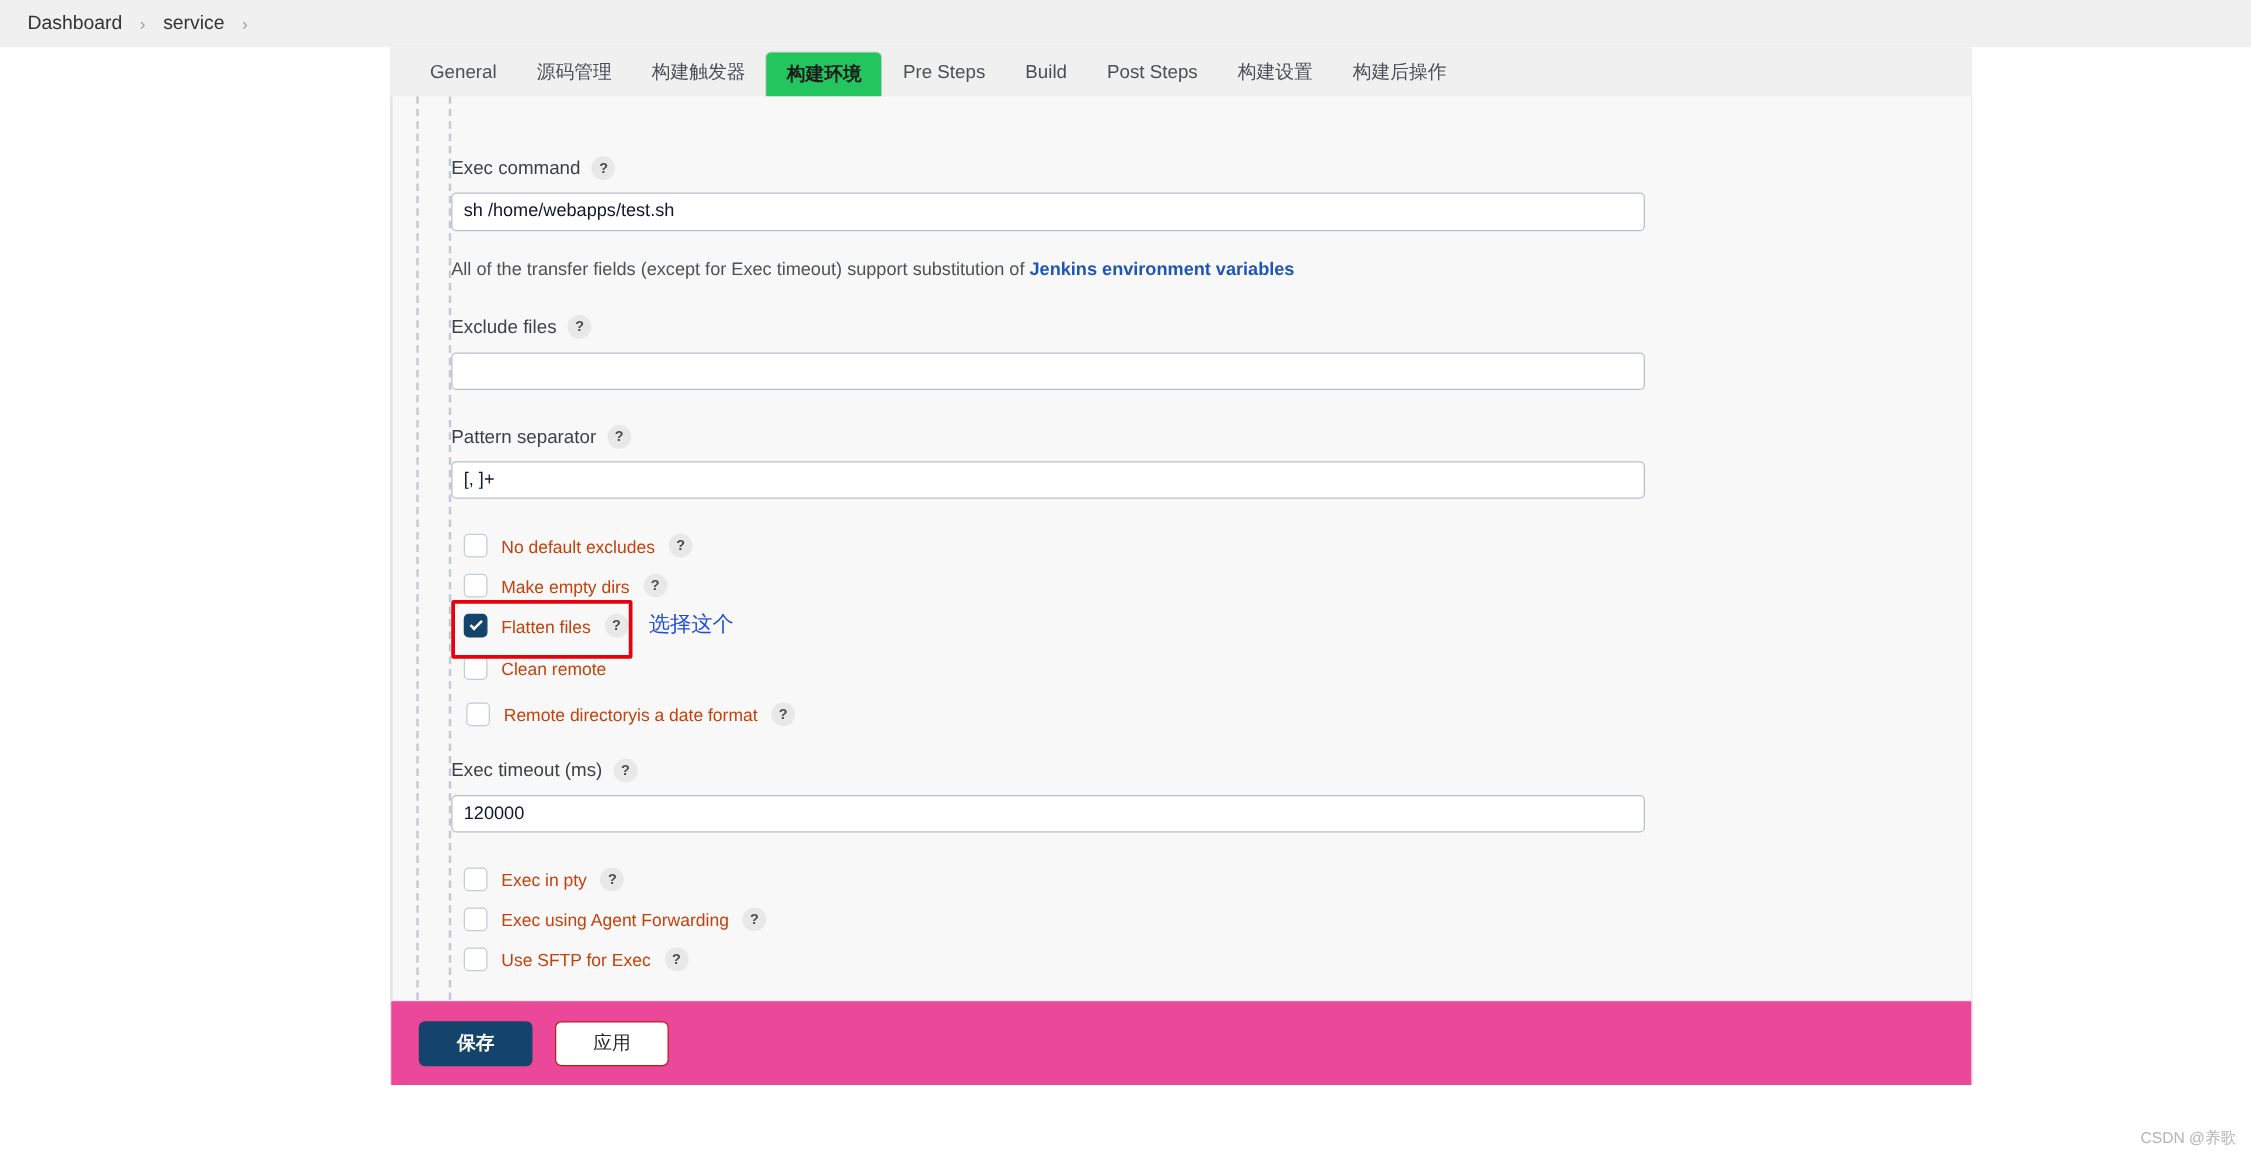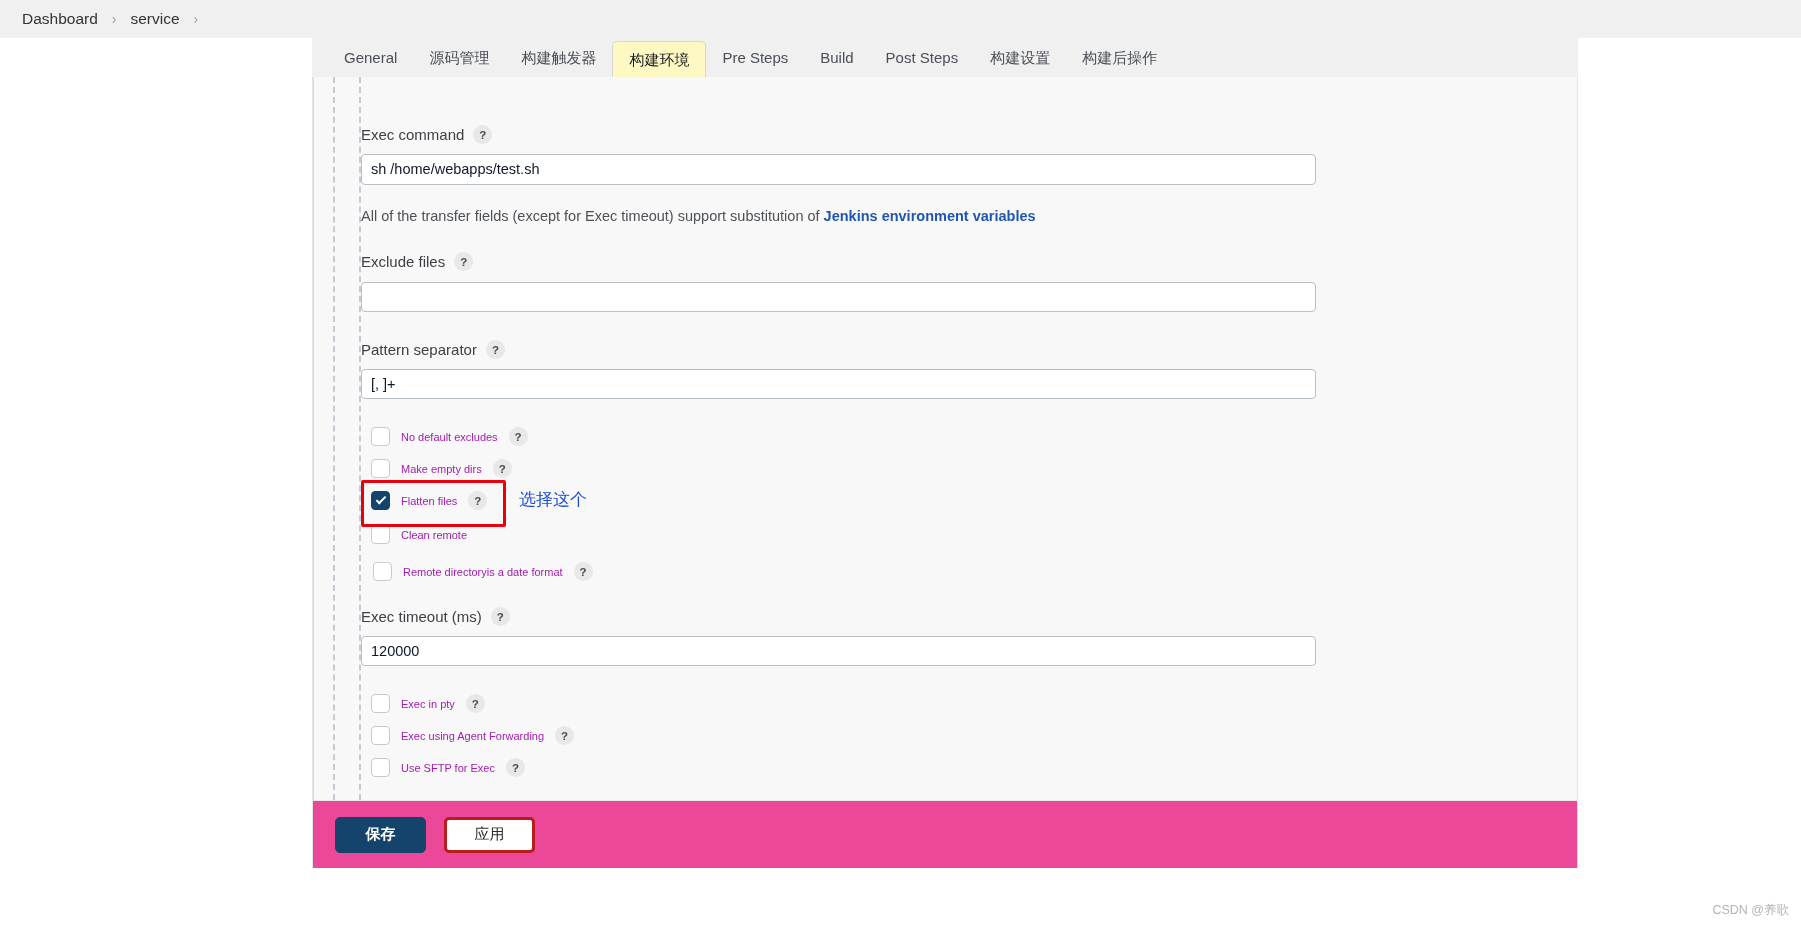--- a/index.html
+++ b/index.html
@@ -61,23 +61,23 @@
     font-size: 15px;
     color:#4a4f57;
     padding: 0 16px;
     height: 40px;
     line-height: 40px;
     white-space: nowrap;
     cursor: pointer;
     position:relative;
   }
   .tab.active {
-    background:#fef9c3;
+    background:#22c55e;
     color:#1b1b1b;
-    font-weight: normal;
+    font-weight: bold;
     border: 1px solid #d6d6d6;
     border-bottom: 1px solid #ffffff;
     border-radius: 5px 5px 0 0;
     height: 38px;
     line-height: 36px;
     margin-bottom: -1px;
   }
 
   
   .content-panel {
@@ -166,21 +166,21 @@
     border-color:#14446b;
   }
   .cbox.checked .tick {
     display:block;
     width:10px; height:5px;
     border-left:2px solid #fff;
     border-bottom:2px solid #fff;
     transform: rotate(-45deg) translate(1px,-1px);
   }
   .cbox .tick { display:none; }
-  .cb-label { font-size:11px; color:#a21caf; }
+  .cb-label { font-size:14px; color:#c2410c; }
 
   
   .annot-box {
     position:absolute;
     border: 3px solid #e8000d;
     border-radius: 2px;
     pointer-events:none;
   }
   .annot-text {
     position:absolute;
@@ -222,21 +222,21 @@
   }
   .btn-primary {
     background:#14446b;
     color:#ffffff;
     border:1px solid #14446b;
     font-weight:bold;
   }
   .btn-secondary {
     background:#ffffff;
     color:#2b2b2b;
-    border:3px solid #b91c1c;
+    border:1px solid #b91c1c;
   }
 
   .watermark {
     position:absolute;
     right: 12px; bottom: 8px;
     font-size: 12.5px;
     color:#b4b4b4;
   }
 </style>
 </head>

